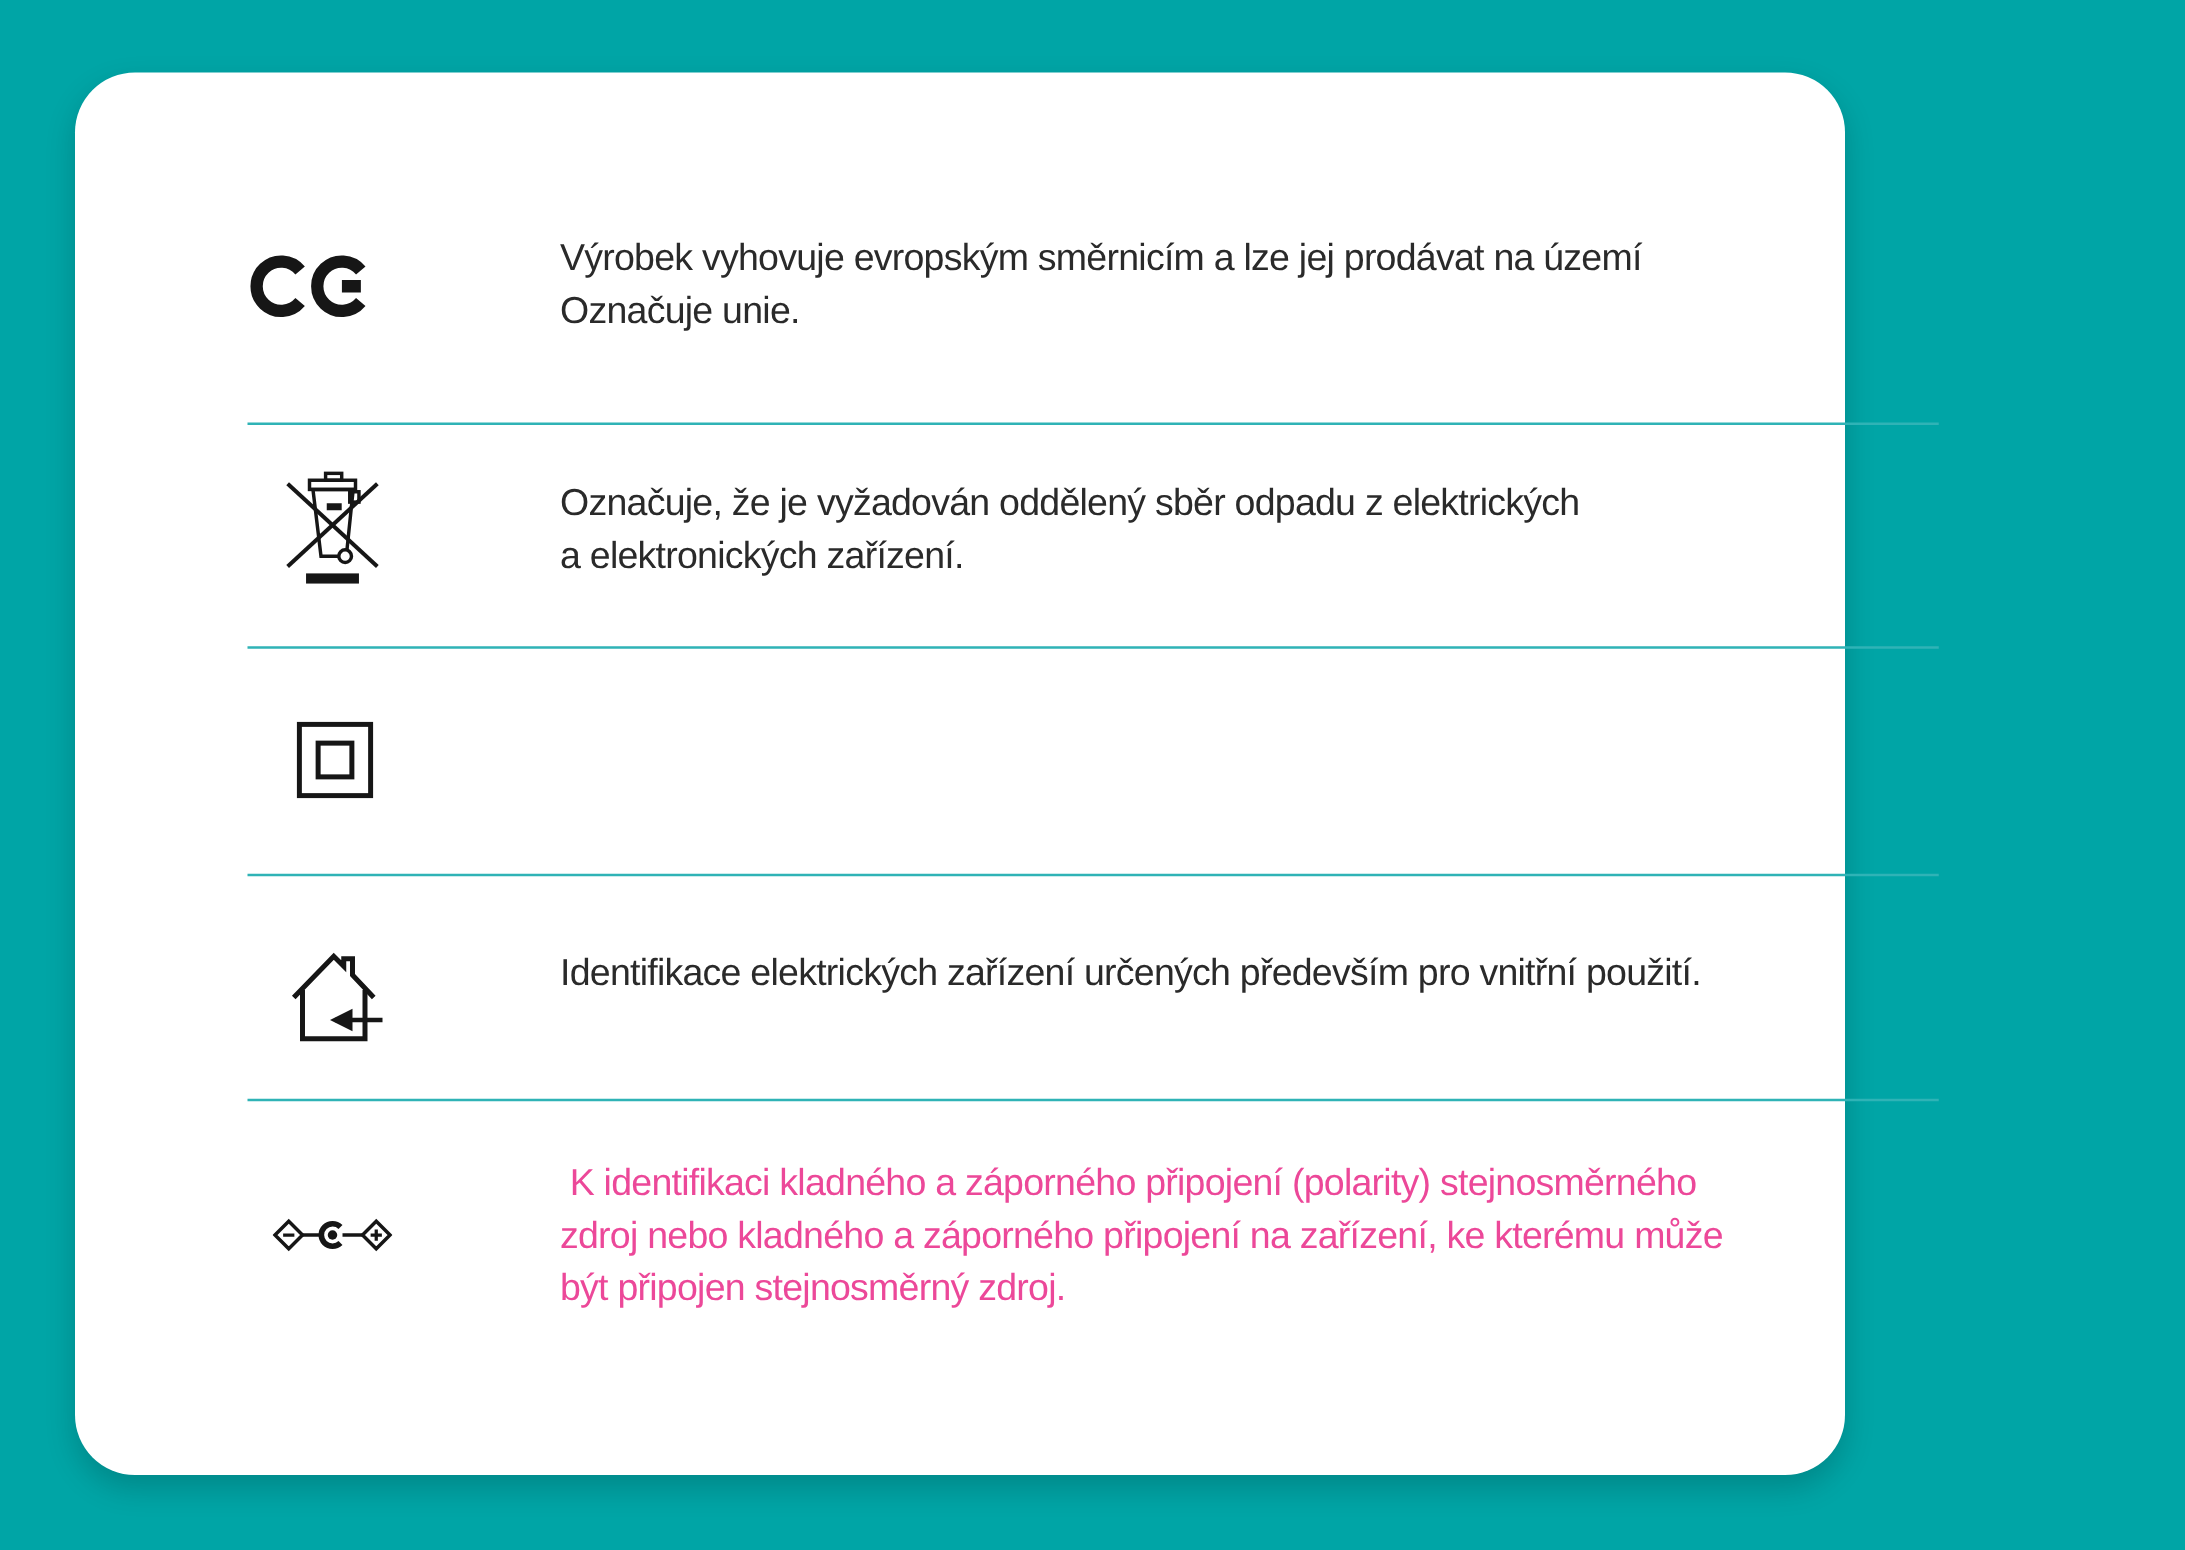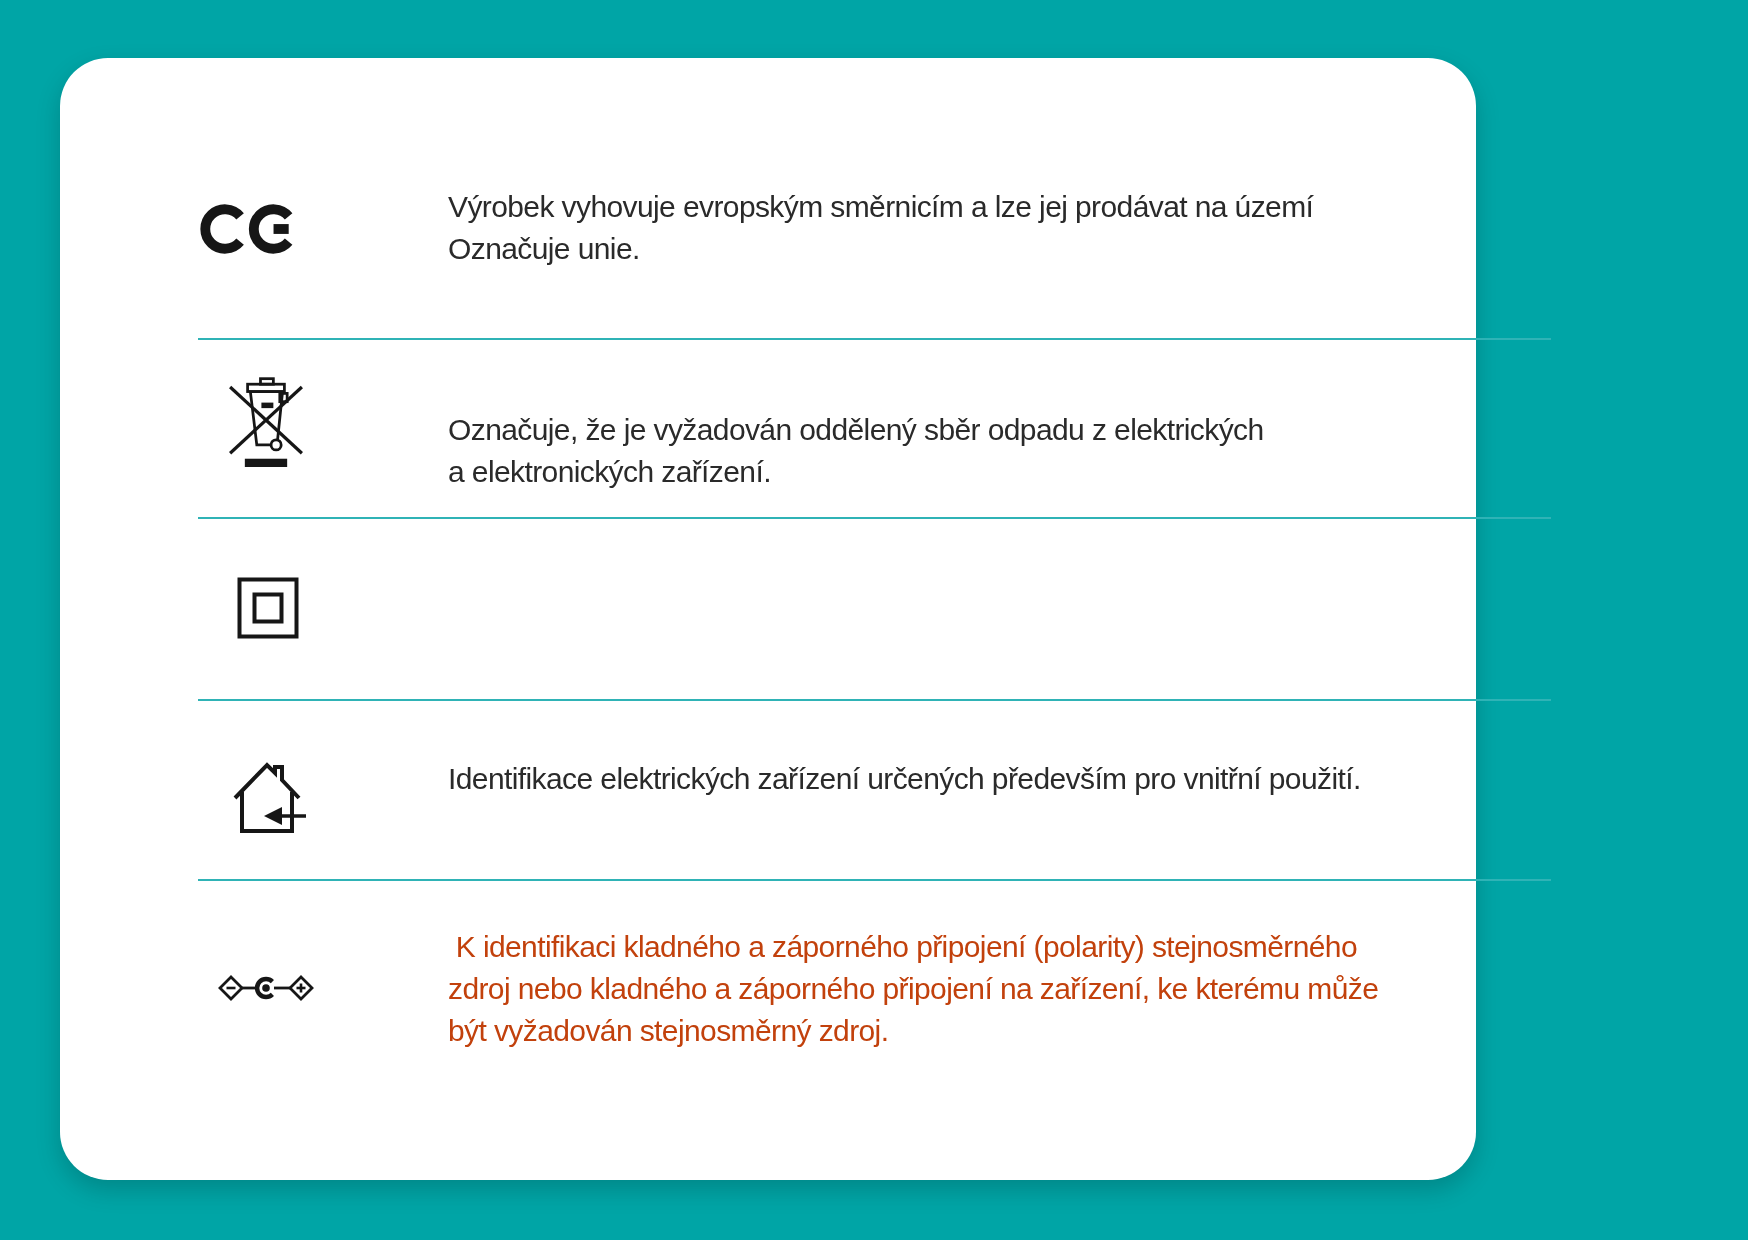--- a/index.html
+++ b/index.html
@@ -54,21 +54,21 @@
       <rect x="22" y="10" width="40" height="8" fill="none" stroke="#161616" stroke-width="3"></rect>
       <rect x="57" y="20" width="8" height="9" fill="none" stroke="#161616" stroke-width="3"></rect>
       <path d="M 25 18 L 32 76 L 54 76 L 60 18 Z" fill="none" stroke="#161616" stroke-width="3"></path>
       <line x1="37" y1="33" x2="50" y2="33" stroke="#161616" stroke-width="6"></line>
       <circle cx="53" cy="76" r="5.5" fill="#ffffff" stroke="#161616" stroke-width="3"></circle>
       <line x1="3" y1="13" x2="81" y2="85" stroke="#161616" stroke-width="3.5"></line>
       <line x1="81" y1="13" x2="3" y2="85" stroke="#161616" stroke-width="3.5"></line>
       <rect x="19" y="91" width="46" height="9" fill="#161616"></rect>
     </svg>
   </div>
-  <div class="row-text" style="top: 324px; color: rgb(42, 42, 42); margin-top: 27px;">
+  <div class="row-text" style="top: 324px; color: rgb(42, 42, 42);">
     <div class="line">Označuje, že je vyžadován oddělený sběr odpadu z elektrických</div>
     <div class="line">a elektronických zařízení.</div>
   </div>
 
   <div class="divider" style="top: 459px; background: rgb(47, 179, 182);"></div>
 
   <div class="icon-box" style="left:177px;top:519px;">
     <svg width="62" height="62" viewBox="0 0 62 62">
       <rect x="2.5" y="2.5" width="57" height="57" fill="none" stroke="#161616" stroke-width="4"></rect>
       <rect x="17.5" y="17.5" width="27" height="27" fill="none" stroke="#161616" stroke-width="4"></rect>
@@ -97,19 +97,19 @@
       <line x1="8.5" y1="16" x2="17.5" y2="16" stroke="#161616" stroke-width="2.6"></line>
       <line x1="24" y1="16" x2="40" y2="16" stroke="#161616" stroke-width="2.8"></line>
       <path d="M 54.4 9.6 A 9 9 0 1 0 54.4 22.4" fill="none" stroke="#161616" stroke-width="4.5"></path>
       <circle cx="48" cy="16" r="3.8" fill="#161616"></circle>
       <line x1="56" y1="16" x2="72" y2="16" stroke="#161616" stroke-width="2.8"></line>
       <polygon points="72,16 83,5 94,16 83,27" fill="none" stroke="#161616" stroke-width="2.8"></polygon>
       <line x1="78.5" y1="16" x2="87.5" y2="16" stroke="#161616" stroke-width="2.6"></line>
       <line x1="83" y1="11.5" x2="83" y2="20.5" stroke="#161616" stroke-width="2.6"></line>
     </svg>
   </div>
-  <div class="row-text" style="top: 868px; color: #c2410c;">
+  <div class="row-text" style="top: 868px; color: #ec4899;">
     <div class="line"> K identifikaci kladného a záporného připojení (polarity) stejnosměrného</div>
     <div class="line">zdroj nebo kladného a záporného připojení na zařízení, ke kterému může</div>
-    <div class="line">být vyžadován stejnosměrný zdroj.</div>
+    <div class="line">být připojen stejnosměrný zdroj.</div>
   </div>
 
 </div>
 
 </body></html>

